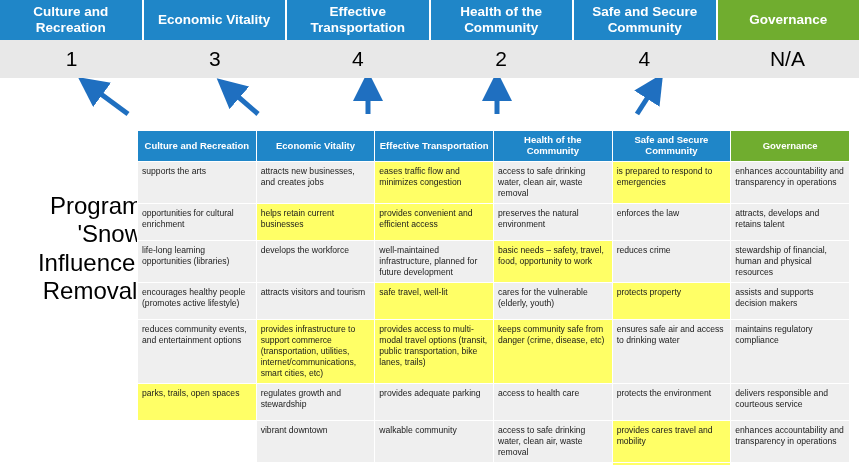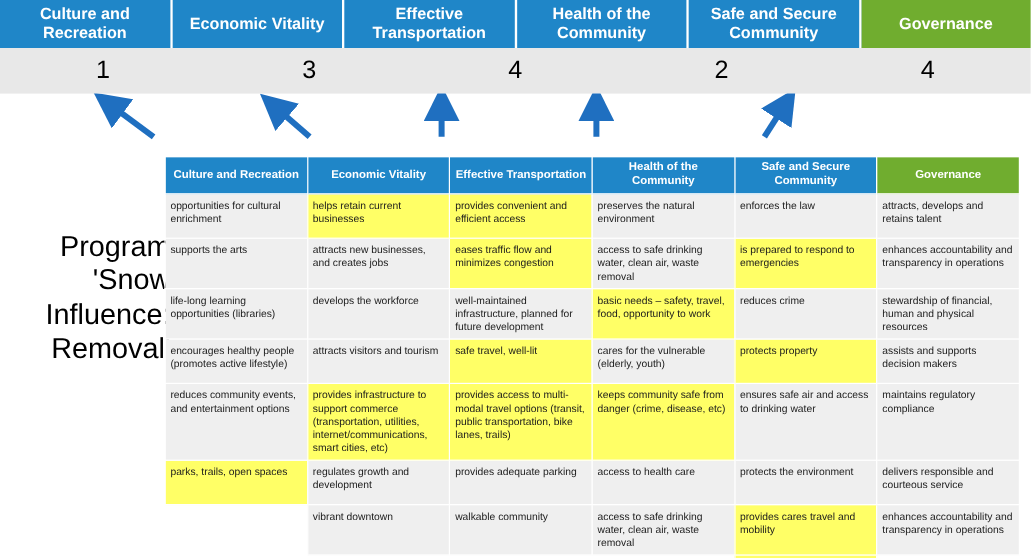--- a/index.html
+++ b/index.html
@@ -124,20 +124,21 @@
     <div class="top-cell" style="background: rgb(31, 134, 200);">Health of the Community</div>
     <div class="top-cell" style="background: rgb(31, 134, 200);">Safe and Secure Community</div>
     <div class="top-cell" style="background: rgb(112, 173, 47);">Governance</div>
   </div>
 <div id="top-scores">
     <div class="score-cell">1</div>
     <div class="score-cell">3</div>
     <div class="score-cell">4</div>
     <div class="score-cell">2</div>
     <div class="score-cell">4</div>
+    <div class="score-cell">N/A</div>
   </div>
 
 <svg id="arrow-layer" viewBox="0 0 859 52">
   <defs>
     <marker id="ah" markerWidth="6" markerHeight="6" refX="3" refY="3" orient="auto">
       <path d="M0,0 L6,3 L0,6 z" fill="#1f6fc0"></path>
     </marker>
   </defs>
   <g stroke="#1f6fc0" stroke-width="5" fill="none" marker-end="url(#ah)">
     <line x1="128" y1="36" x2="90" y2="8"></line>
@@ -162,36 +163,36 @@
           <th style="background: rgb(31, 134, 200);">Culture and Recreation</th>
           <th style="background: rgb(31, 134, 200);">Economic Vitality</th>
           <th style="background: rgb(31, 134, 200);">Effective Transportation</th>
           <th style="background: rgb(31, 134, 200);">Health of the Community</th>
           <th style="background: rgb(31, 134, 200);">Safe and Secure Community</th>
           <th style="background: rgb(112, 173, 47);">Governance</th>
         </tr>
     </thead>
     <tbody id="matrix-body">
         <tr>
+          <td>supports the arts</td>
+          <td>attracts new businesses, and creates jobs</td>
+          <td class="hl">eases traffic flow and minimizes congestion</td>
+          <td>access to safe drinking water, clean air, waste removal</td>
+          <td class="hl">is prepared to respond to emergencies</td>
+          <td>enhances accountability and transparency in operations</td>
+        </tr>
+        <tr>
           <td>opportunities for cultural enrichment</td>
           <td class="hl">helps retain current businesses</td>
           <td class="hl">provides convenient and efficient access</td>
           <td>preserves the natural environment</td>
           <td>enforces the law</td>
           <td>attracts, develops and retains talent</td>
         </tr>
         <tr>
-          <td>supports the arts</td>
-          <td>attracts new businesses, and creates jobs</td>
-          <td class="hl">eases traffic flow and minimizes congestion</td>
-          <td>access to safe drinking water, clean air, waste removal</td>
-          <td class="hl">is prepared to respond to emergencies</td>
-          <td>enhances accountability and transparency in operations</td>
-        </tr>
-        <tr>
           <td>life-long learning opportunities (libraries)</td>
           <td>develops the workforce</td>
           <td>well-maintained infrastructure, planned for future development</td>
           <td class="hl">basic needs – safety, travel, food, opportunity to work</td>
           <td>reduces crime</td>
           <td>stewardship of financial, human and physical resources</td>
         </tr>
         <tr>
           <td>encourages healthy people (promotes active lifestyle)</td>
           <td>attracts visitors and tourism</td>
@@ -203,21 +204,21 @@
         <tr>
           <td>reduces community events, and entertainment options</td>
           <td class="hl">provides infrastructure to support commerce (transportation, utilities, internet/communications, smart cities, etc)</td>
           <td class="hl">provides access to multi-modal travel options (transit, public transportation, bike lanes, trails)</td>
           <td class="hl">keeps community safe from danger (crime, disease, etc)</td>
           <td>ensures safe air and access to drinking water</td>
           <td>maintains regulatory compliance</td>
         </tr>
         <tr>
           <td class="hl">parks, trails, open spaces</td>
-          <td>regulates growth and development</td>
+          <td>regulates growth and stewardship</td>
           <td>provides adequate parking</td>
           <td>access to health care</td>
           <td>protects the environment</td>
           <td>delivers responsible and courteous service</td>
         </tr>
         <tr>
           <td class="empty"></td>
           <td>vibrant downtown</td>
           <td>walkable community</td>
           <td>access to safe drinking water, clean air, waste removal</td>

